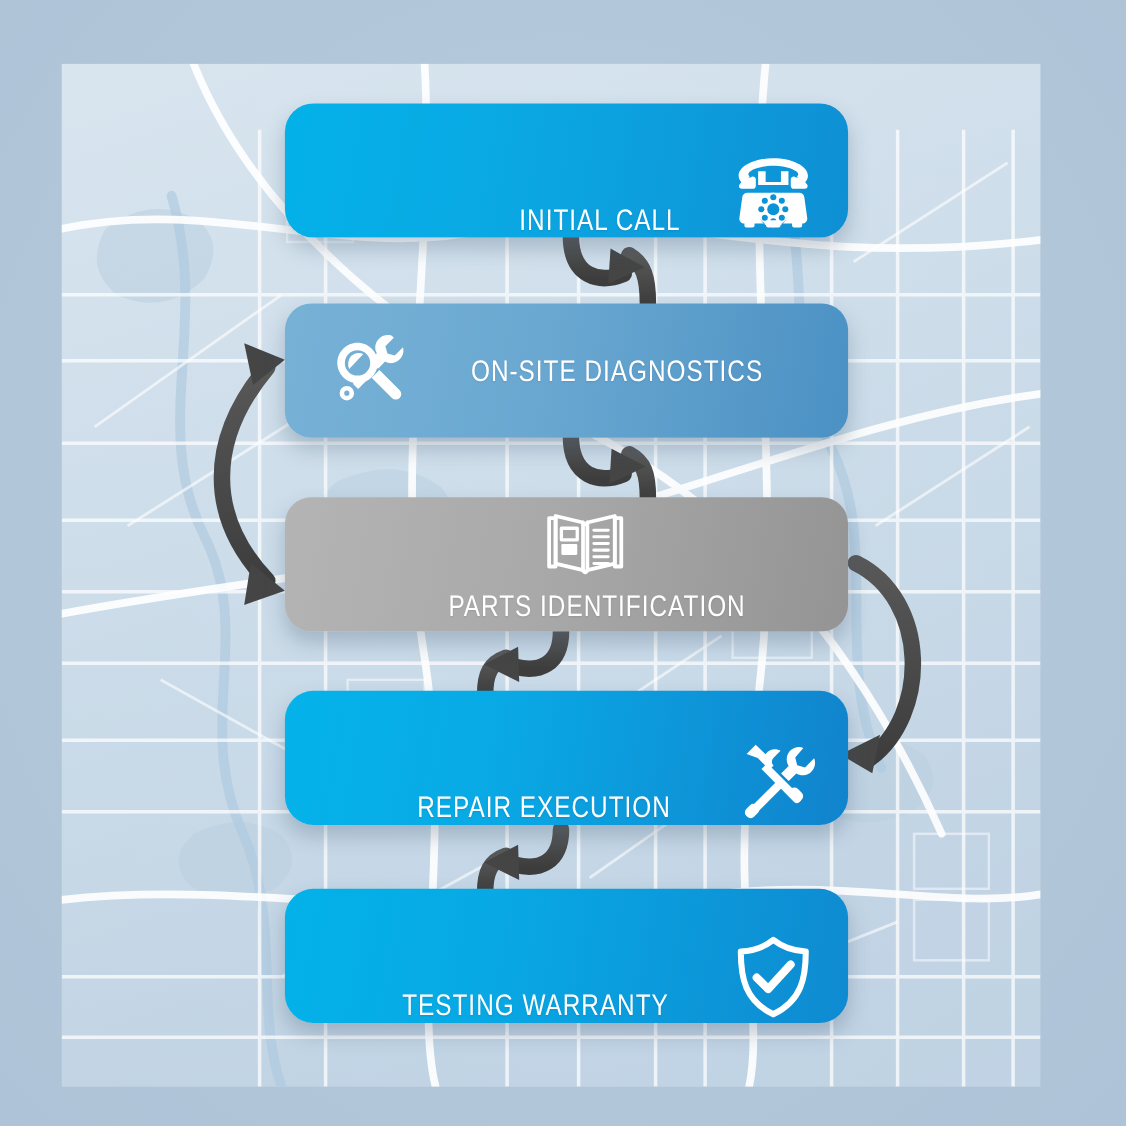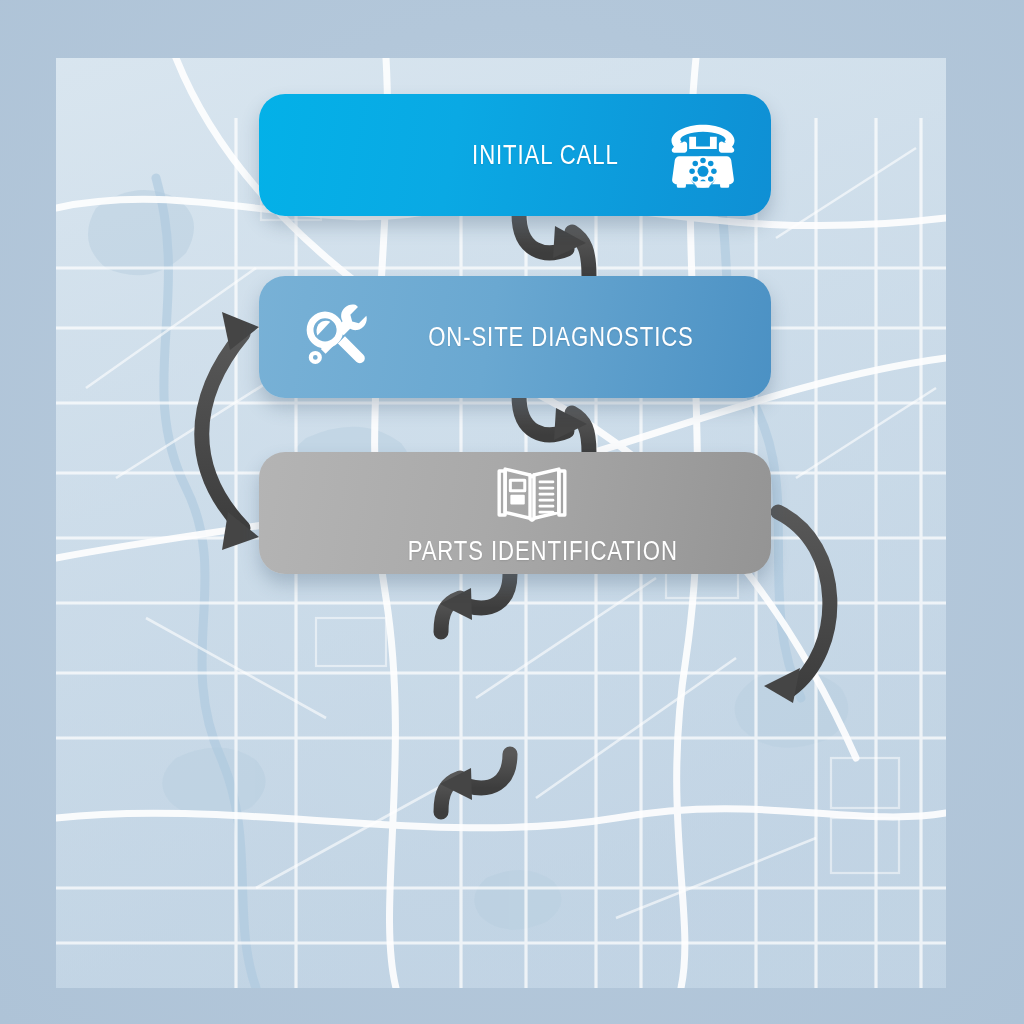--- a/index.html
+++ b/index.html
@@ -47,22 +47,22 @@
     position: absolute;
     left: 259px;
     width: 512px;
     height: 122px;
     border-radius: 26px;
     box-shadow: 0 10px 18px rgba(60,85,110,0.28);
     display: flex;
     align-items: center;
     box-sizing: border-box;
   }
-  .step.icon-right { justify-content: flex-end; padding-right: 26px; }
-  .step.icon-left  { justify-content: flex-start; padding-left: 34px; }
+  .step.icon-right { justify-content: flex-end; padding-right: 26px; align-items: flex-end; }
+  .step.icon-left  { justify-content: flex-start; padding-left: 34px; border-radius: 24px; }
 
   .step-label {
     color: #ffffff;
     font-size: 27px;
     letter-spacing: 1.1px;
     font-weight: 400;
     font-stretch: condensed;
     transform: scaleX(0.82);
     transform-origin: center;
     white-space: nowrap;
@@ -300,15 +300,41 @@
           <rect x="37" y="31" width="12" height="2.1" rx="1"></rect>
           <rect x="37" y="35.6" width="12" height="2.1" rx="1"></rect>
           <rect x="37" y="40.2" width="12" height="2.1" rx="1"></rect>
           <rect x="37" y="44.8" width="12" height="2.1" rx="1"></rect>
         </g>
       </svg>
     </span>
     <span class="step-label">PARTS IDENTIFICATION</span>
   </div>
 
-
+  <div class="step icon-right" id="step-4">
+    <span class="step-label">REPAIR EXECUTION</span>
+    <span class="step-icon">
+      <svg viewBox="0 0 64 64" xmlns="http://www.w3.org/2000/svg">
+        <g fill="#ffffff">
+
+          <path d="M13.5 14.8 L19.8 8.4 L26.6 15 C29 11.4 33.6 10.6 37 12.6 L32.2 17.4 C30.6 19 30.6 21.3 32.2 22.8 L29.3 25.7 L21.2 17.6 Z"></path>
+          <path d="M23.8 25.2 L27.8 21.2 L50.5 43.9 A2.9 2.9 0 0 1 46.4 48 Z"></path>
+          <rect x="42.4" y="39.2" width="10.5" height="7.6" rx="3.3" transform="rotate(45 47.6 43)"></rect>
+
+          <path d="M52.8 10.6c-5.4-2.1-11.2 1.8-11.5 7.6-.1 1.8 .4 3.5 1.3 4.9l-5.2 5.2 5.3 5.3 5.2-5.2c1.5 .9 3.2 1.3 5 1.2 5.8-.5 9.6-6.4 7.4-11.8l-6.3 6.3-5.4-1.4-1.4-5.4z"></path>
+          <path d="M36.9 31.3 L40.9 35.3 L18.2 58 A2.9 2.9 0 0 1 14.1 53.9 Z"></path>
+          <rect x="12.1" y="50.5" width="10.5" height="7.6" rx="3.3" transform="rotate(-45 17.3 54.3)"></rect>
+        </g>
+      </svg>
+    </span>
+  </div>
+
+  <div class="step icon-right" id="step-5">
+    <span class="step-label">TESTING WARRANTY</span>
+    <span class="step-icon">
+      <svg viewBox="0 0 64 64" xmlns="http://www.w3.org/2000/svg">
+        <path d="M32 6.5 C 25 12, 17 14.2, 9.5 14.5 C 9.5 33, 12.5 48.5, 32 58 C 51.5 48.5, 54.5 33, 54.5 14.5 C 47 14.2, 39 12, 32 6.5 Z" fill="none" stroke="#ffffff" stroke-width="4.2" stroke-linejoin="round"></path>
+        <path d="M20.5 32.5 L28.5 40.5 L44 23.5" fill="none" stroke="#ffffff" stroke-width="5.6" stroke-linecap="round" stroke-linejoin="round"></path>
+      </svg>
+    </span>
+  </div>
 
 </div>
 
 </body></html>

